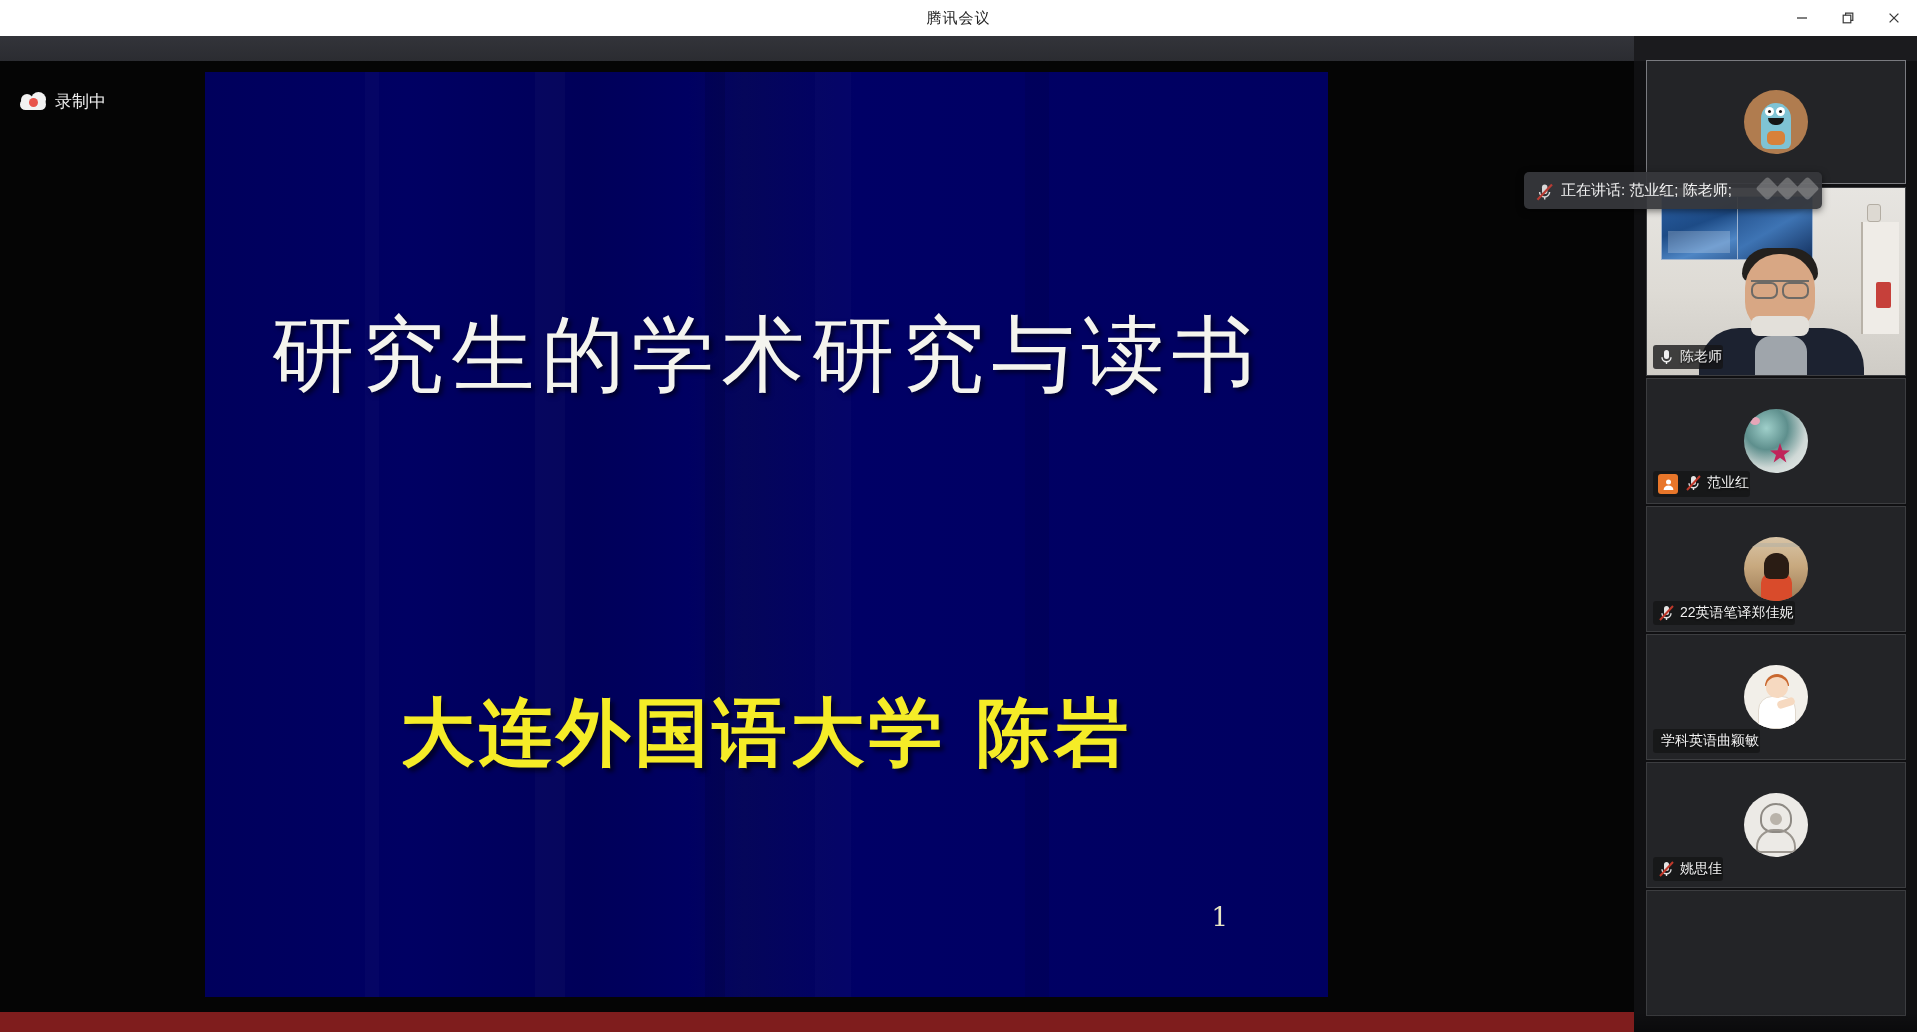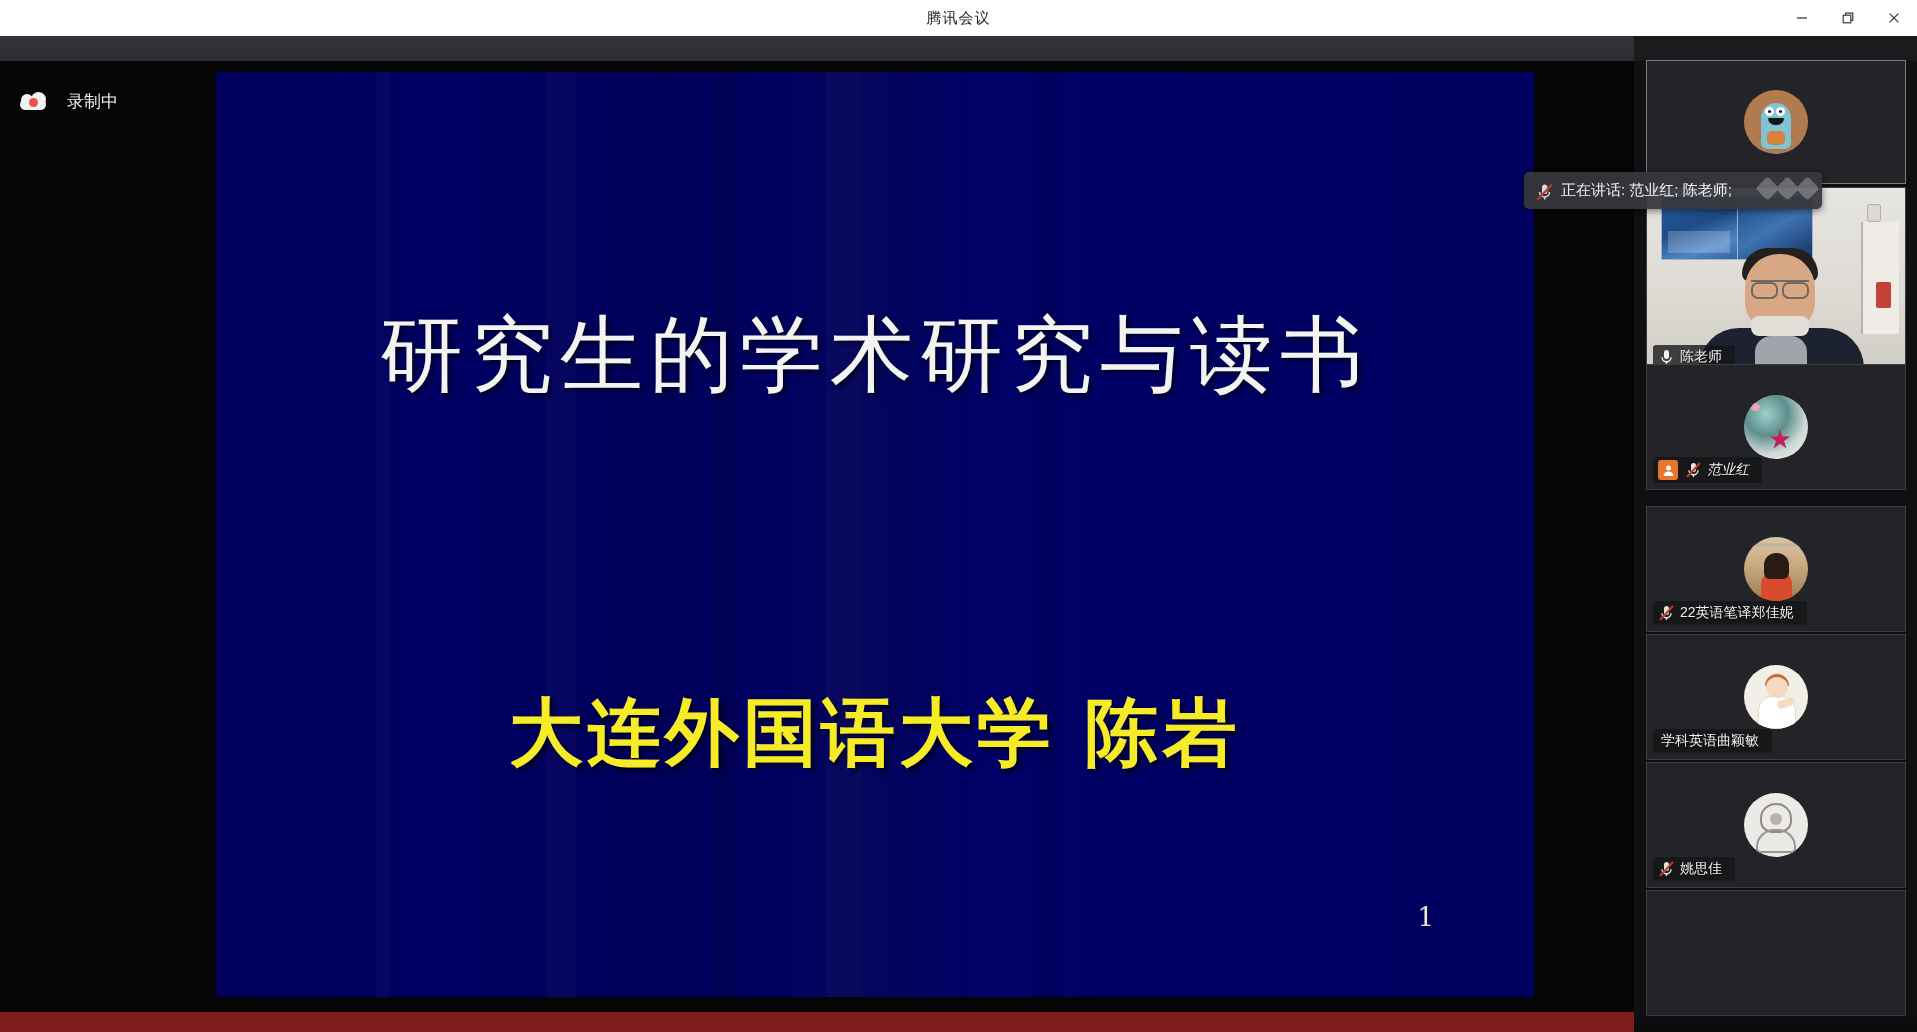--- a/index.html
+++ b/index.html
@@ -41,21 +41,21 @@
 
   
   .mainarea {
     position:absolute; left:0; top:61px; width:1634px; height:951px;
     background:#050505;
   }
 
   
   .recording {
     position:absolute; left:20px; top:90px;
-    display:flex; align-items:center; gap:21px;
+    display:flex; align-items:center; gap:9px;
     z-index: 6;
   }
   .cloud-icon { position:relative; width:26px; height:18px; }
   .cloud-icon .c-body {
     position:absolute; left:0; bottom:1px; width:26px; height:11px;
     background:#f2f2f2; border-radius:7px;
   }
   .cloud-icon .c-l {
     position:absolute; left:1px; bottom:5px; width:12px; height:12px;
     background:#f2f2f2; border-radius:50%;
@@ -65,21 +65,21 @@
     background:#f2f2f2; border-radius:50%;
   }
   .cloud-icon .c-dot {
     position:absolute; left:9px; bottom:4px; width:9px; height:9px;
     background:#e8534a; border-radius:50%; z-index:3;
   }
   .recording .rlabel { color:#f0f0f0; font-size:17px; }
 
   
   .slide {
-    position:absolute; left:216px; top:72px; width:1318px; height:925px;
+    position:absolute; left:205px; top:72px; width:1123px; height:925px;
     background:
       linear-gradient(90deg,
         #00005c 0%, #000063 18%, #000059 34%, #000062 43%,
         #05065a 48%, #000066 58%, #000063 78%, #000060 100%);
     overflow:hidden;
     text-decoration:underline;
   }
   .slide .vstripe {
     position:absolute; top:0; height:100%; pointer-events:none;
   }
@@ -274,23 +274,23 @@
     background:#1c2230; border-radius:40px 40px 0 0;
   }
   .vt-shirt {
     position:absolute; left:108px; top:148px; width:52px; height:52px;
     background:#9fa5ab; border-radius:16px 16px 0 0;
   }
 
   
   .namebadge {
     position:absolute; left:6px; bottom:6px;
-    display:flex; align-items:center; gap:5px;
+    display:flex; align-items:flex-start; gap:5px;
     background:rgba(20,20,22,0.78);
-    padding:3px 13px 3px 5px;
+    padding:3px 1px 3px 5px;
     border-radius:3px;
     max-width: 244px;
     margin-top: 44px;
   }
   .namebadge .nlabel {
     color:#f2f2f2; font-size:14px; white-space:nowrap;
     text-shadow:0 1px 2px rgba(0,0,0,.9);
   }
   .hostbadge {
     width:20px; height:20px; background:#e8762a; border-radius:3px;
@@ -435,21 +435,21 @@
           <svg width="17" height="18" viewBox="0 0 17 18">
             <rect x="6" y="2" width="5" height="9" rx="2.5" fill="#f0f0f0"></rect>
             <path d="M4 9.2a4.5 4.5 0 0 0 9 0" fill="none" stroke="#f0f0f0" stroke-width="1.4"></path>
             <path d="M8.5 13.7V16" stroke="#f0f0f0" stroke-width="1.4"></path>
           </svg>
         </span>
         <span class="nlabel">陈老师</span>
       </div>
     </div>
 
-    <div class="tile" style="top:303px;height:126px;font-style:italic;">
+    <div class="tile" style="top:317px;height:126px;">
       <div class="tilebg"></div>
       <div class="avatar-wrap">
         <div class="avatar av-photo3">
           <div class="pink"></div>
             <div class="petal"></div>
         </div>
       </div>
       <div class="namebadge">
         <span class="hostbadge">
           <svg width="13" height="13" viewBox="0 0 13 13">

